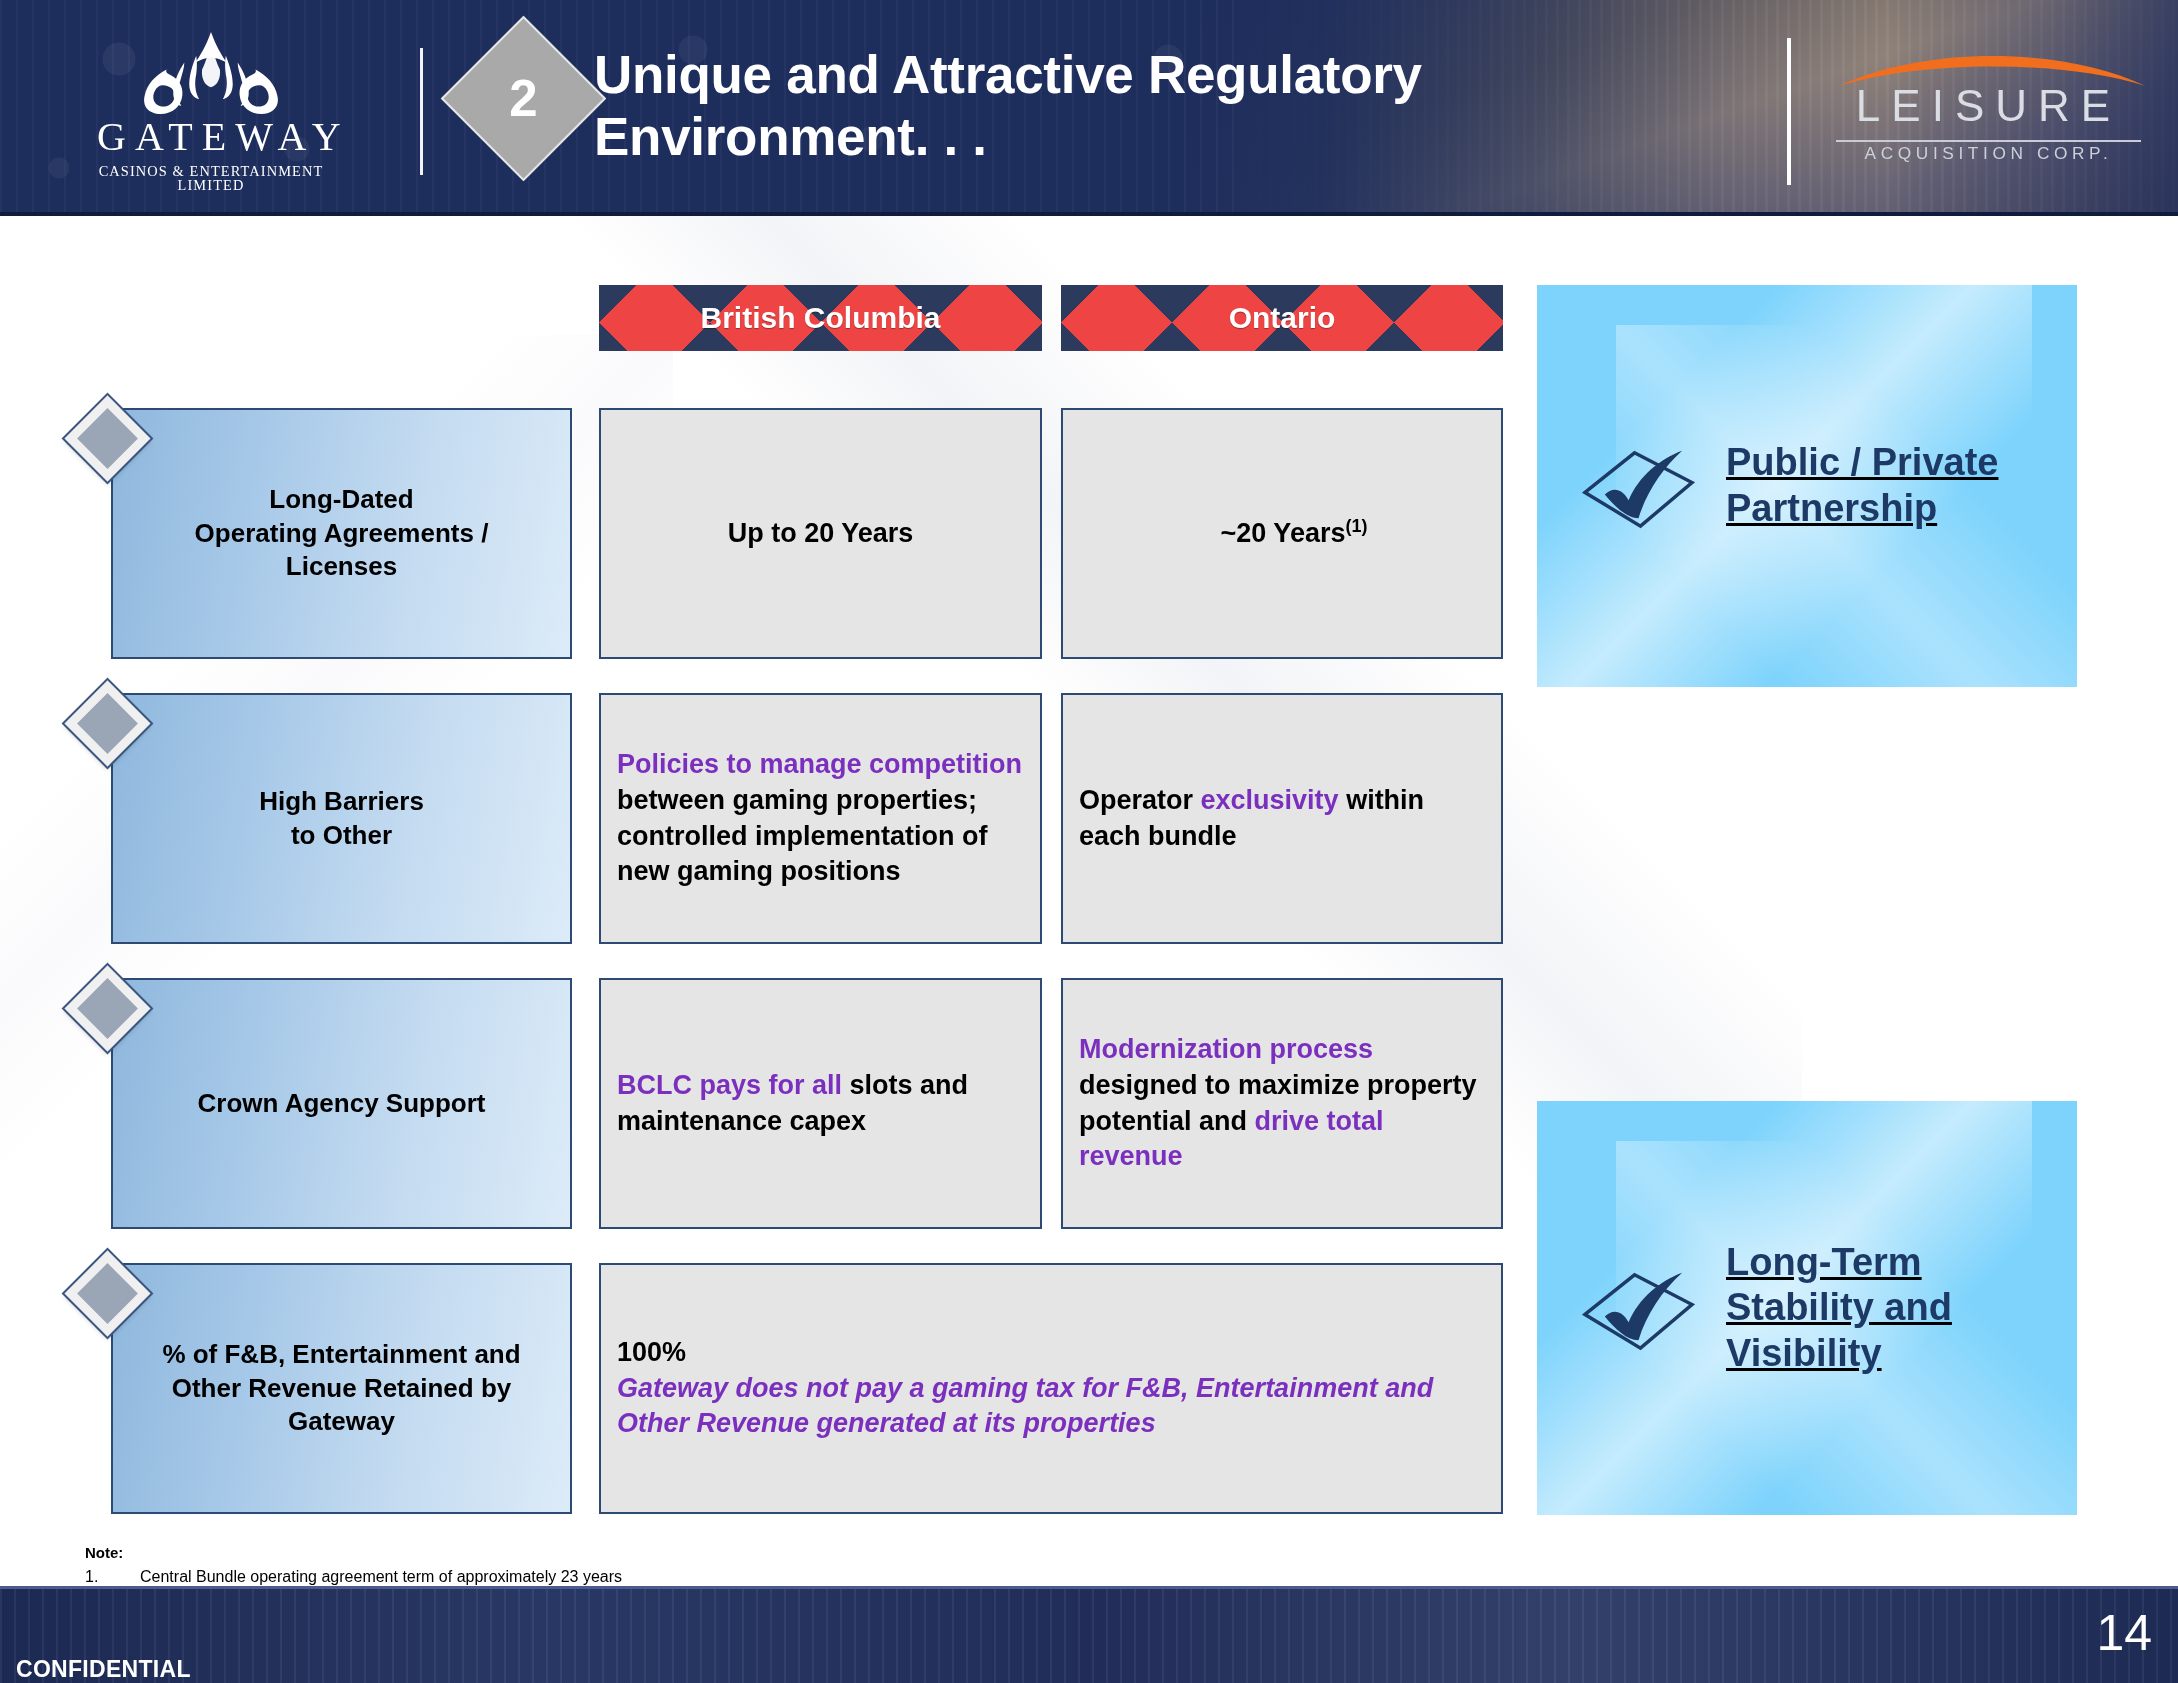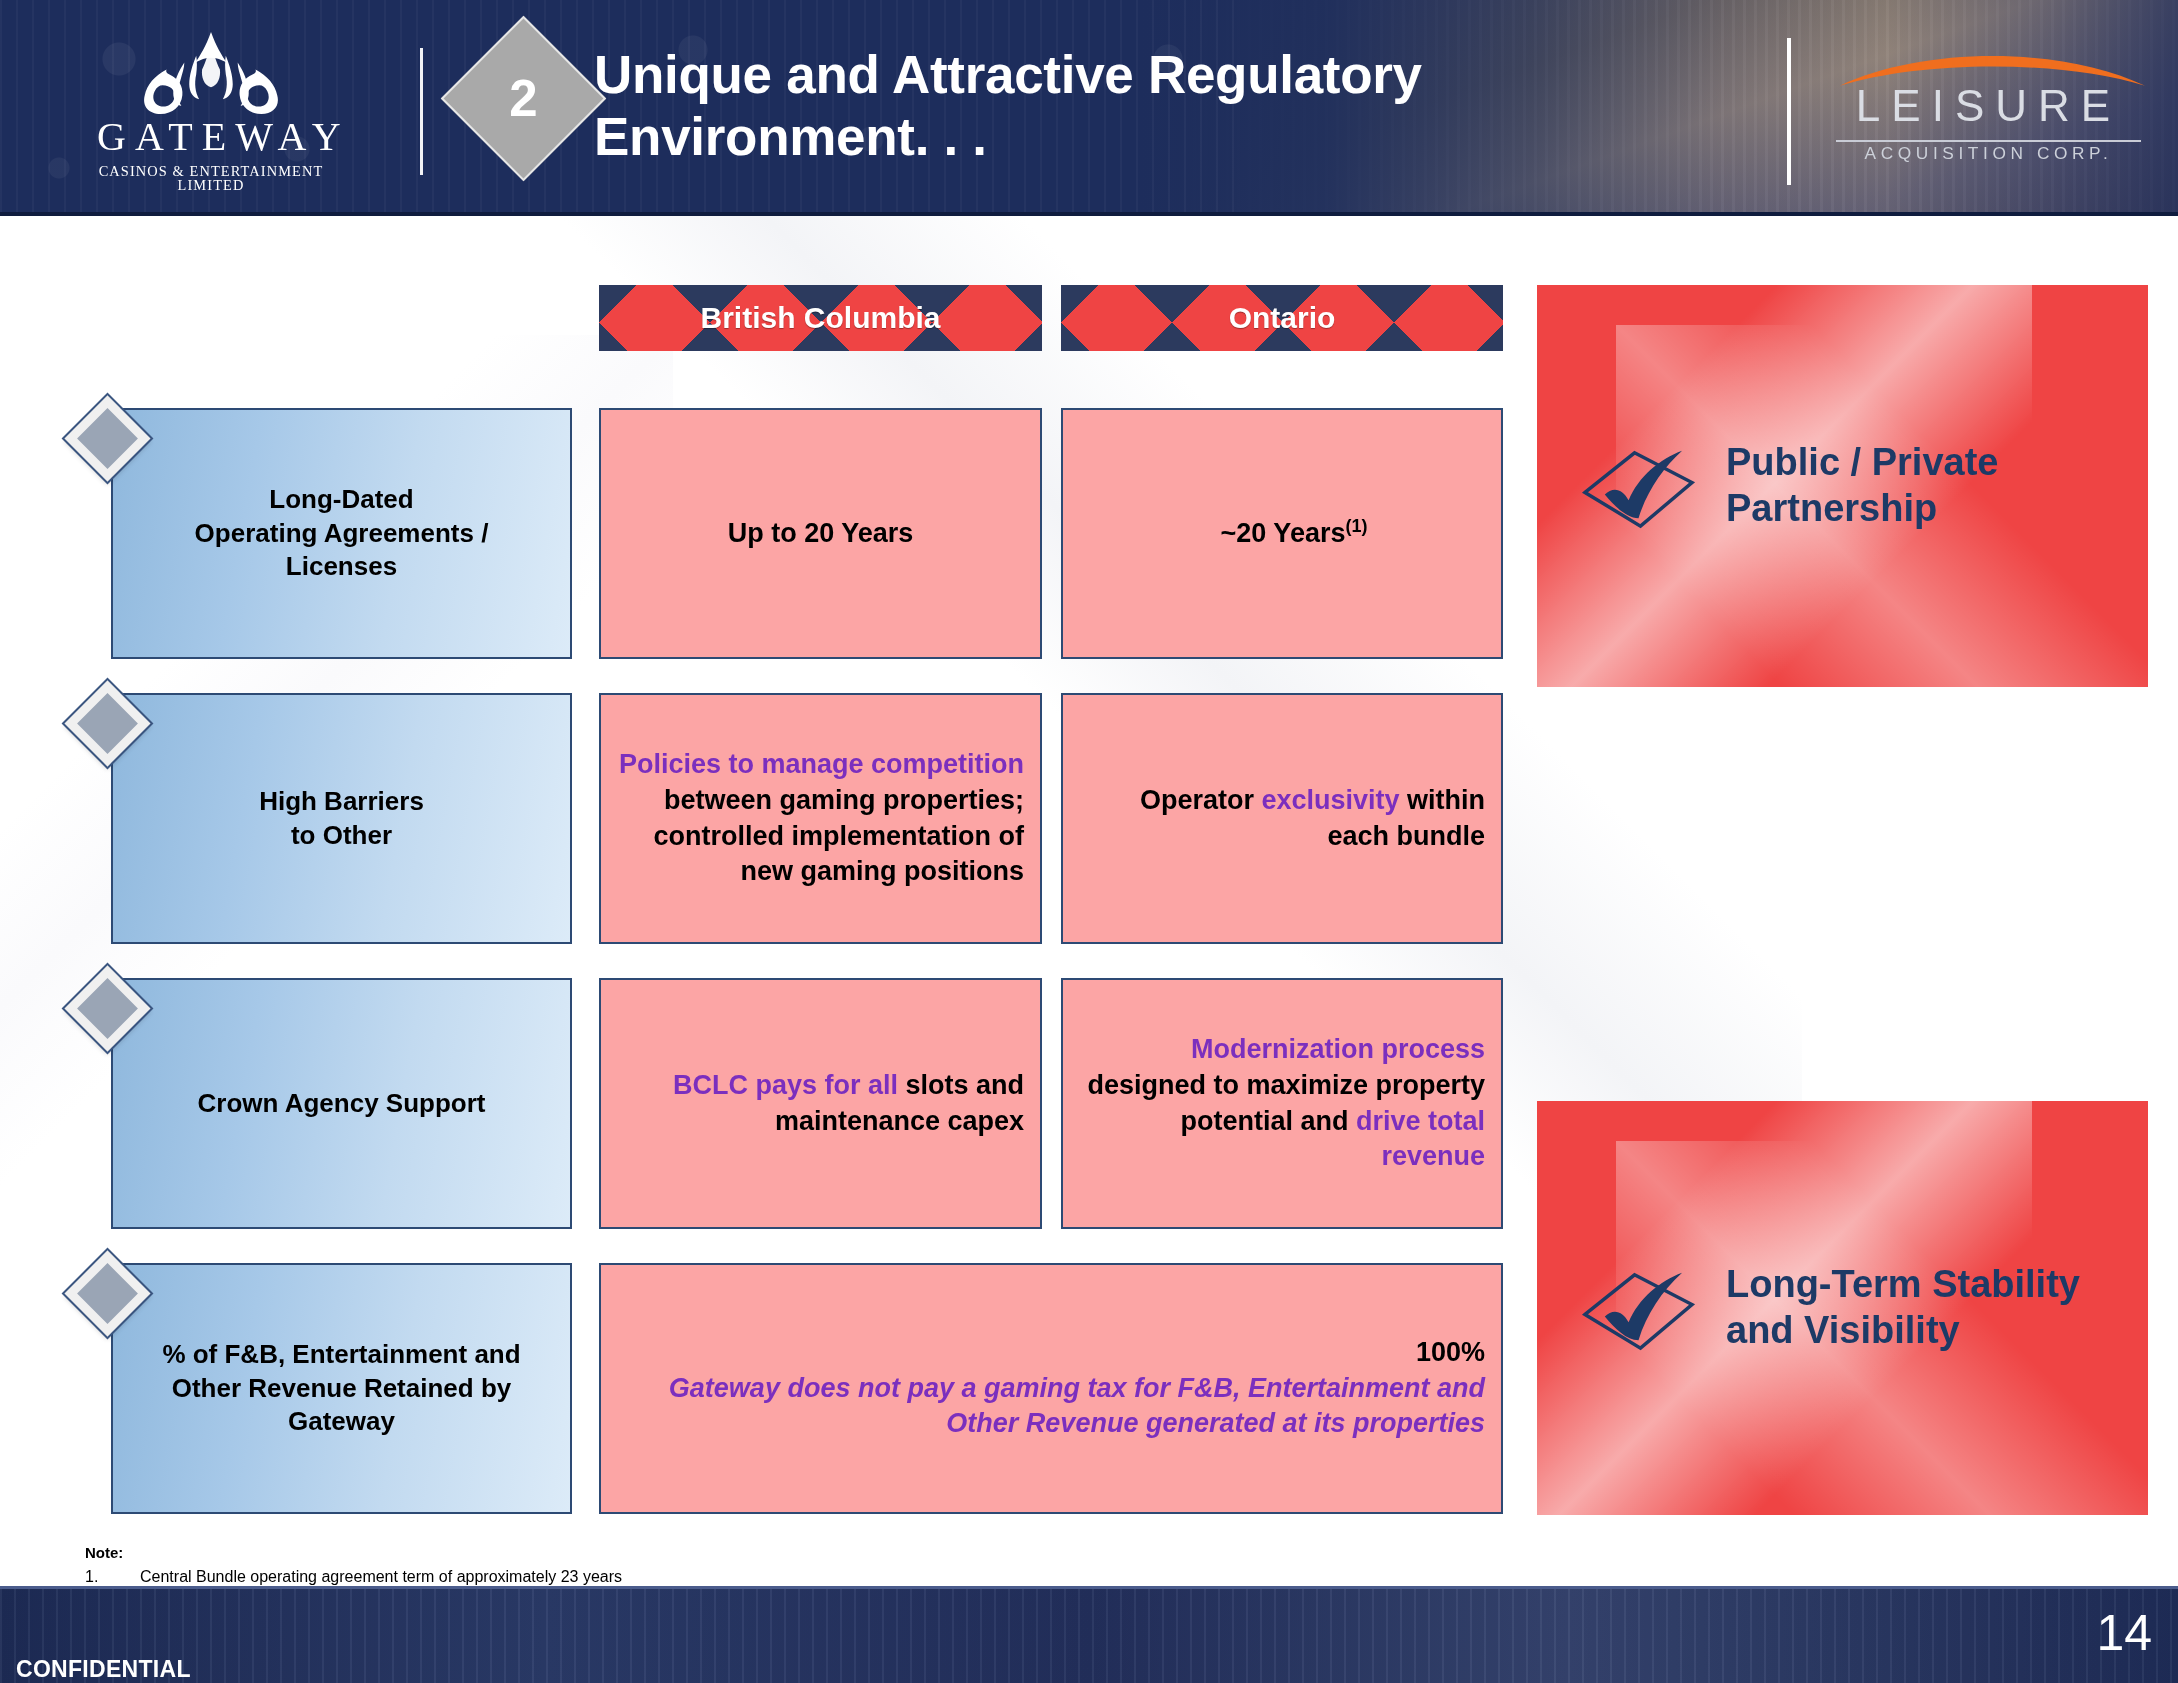--- a/index.html
+++ b/index.html
@@ -127,36 +127,37 @@
     border: 9px solid #f0f0f0;
     outline: 2px solid #3a5580;
     transform: rotate(45deg);
     box-shadow: 2px 2px 5px rgba(0,0,0,0.18);
     z-index: 5;
   }
 
   
   .cell {
     position: absolute;
-    background: #fca5a5;
+    background: #e5e5e5;
     border: 2px solid #2d4a74;
     display: flex; align-items: center; justify-content: center;
-    text-align: right;
+    text-align: left;
     font-size: 27px; font-weight: bold; line-height: 1.33;
     color: #000; padding: 0 16px;
   }
   .cell .pp { color: #7b2fbe; }
   .cell .it { font-style: italic; }
   .sup { font-size: 18px; vertical-align: super; font-weight: bold; }
 
   
   .rpanel {
-    position: absolute; left: 1537px; width: 611px;
-    background: #ef4444;
-    overflow: hidden;
+    position: absolute; left: 1537px; width: 540px;
+    background: #7dd3fc;
+    overflow: hidden;
+    text-decoration: underline;
   }
   .rpanel-wm {
     position: absolute; inset: 0;
     background:
       linear-gradient(135deg, rgba(255,255,255,0) 34%, rgba(255,255,255,0.55) 50%, rgba(255,255,255,0) 66%),
       linear-gradient(45deg, rgba(255,255,255,0) 34%, rgba(255,255,255,0.35) 50%, rgba(255,255,255,0) 66%);
     background-size: 614px 614px, 614px 614px;
     background-position: -119px -59px, 79px 40px;
     background-repeat: no-repeat;
     pointer-events: none;

